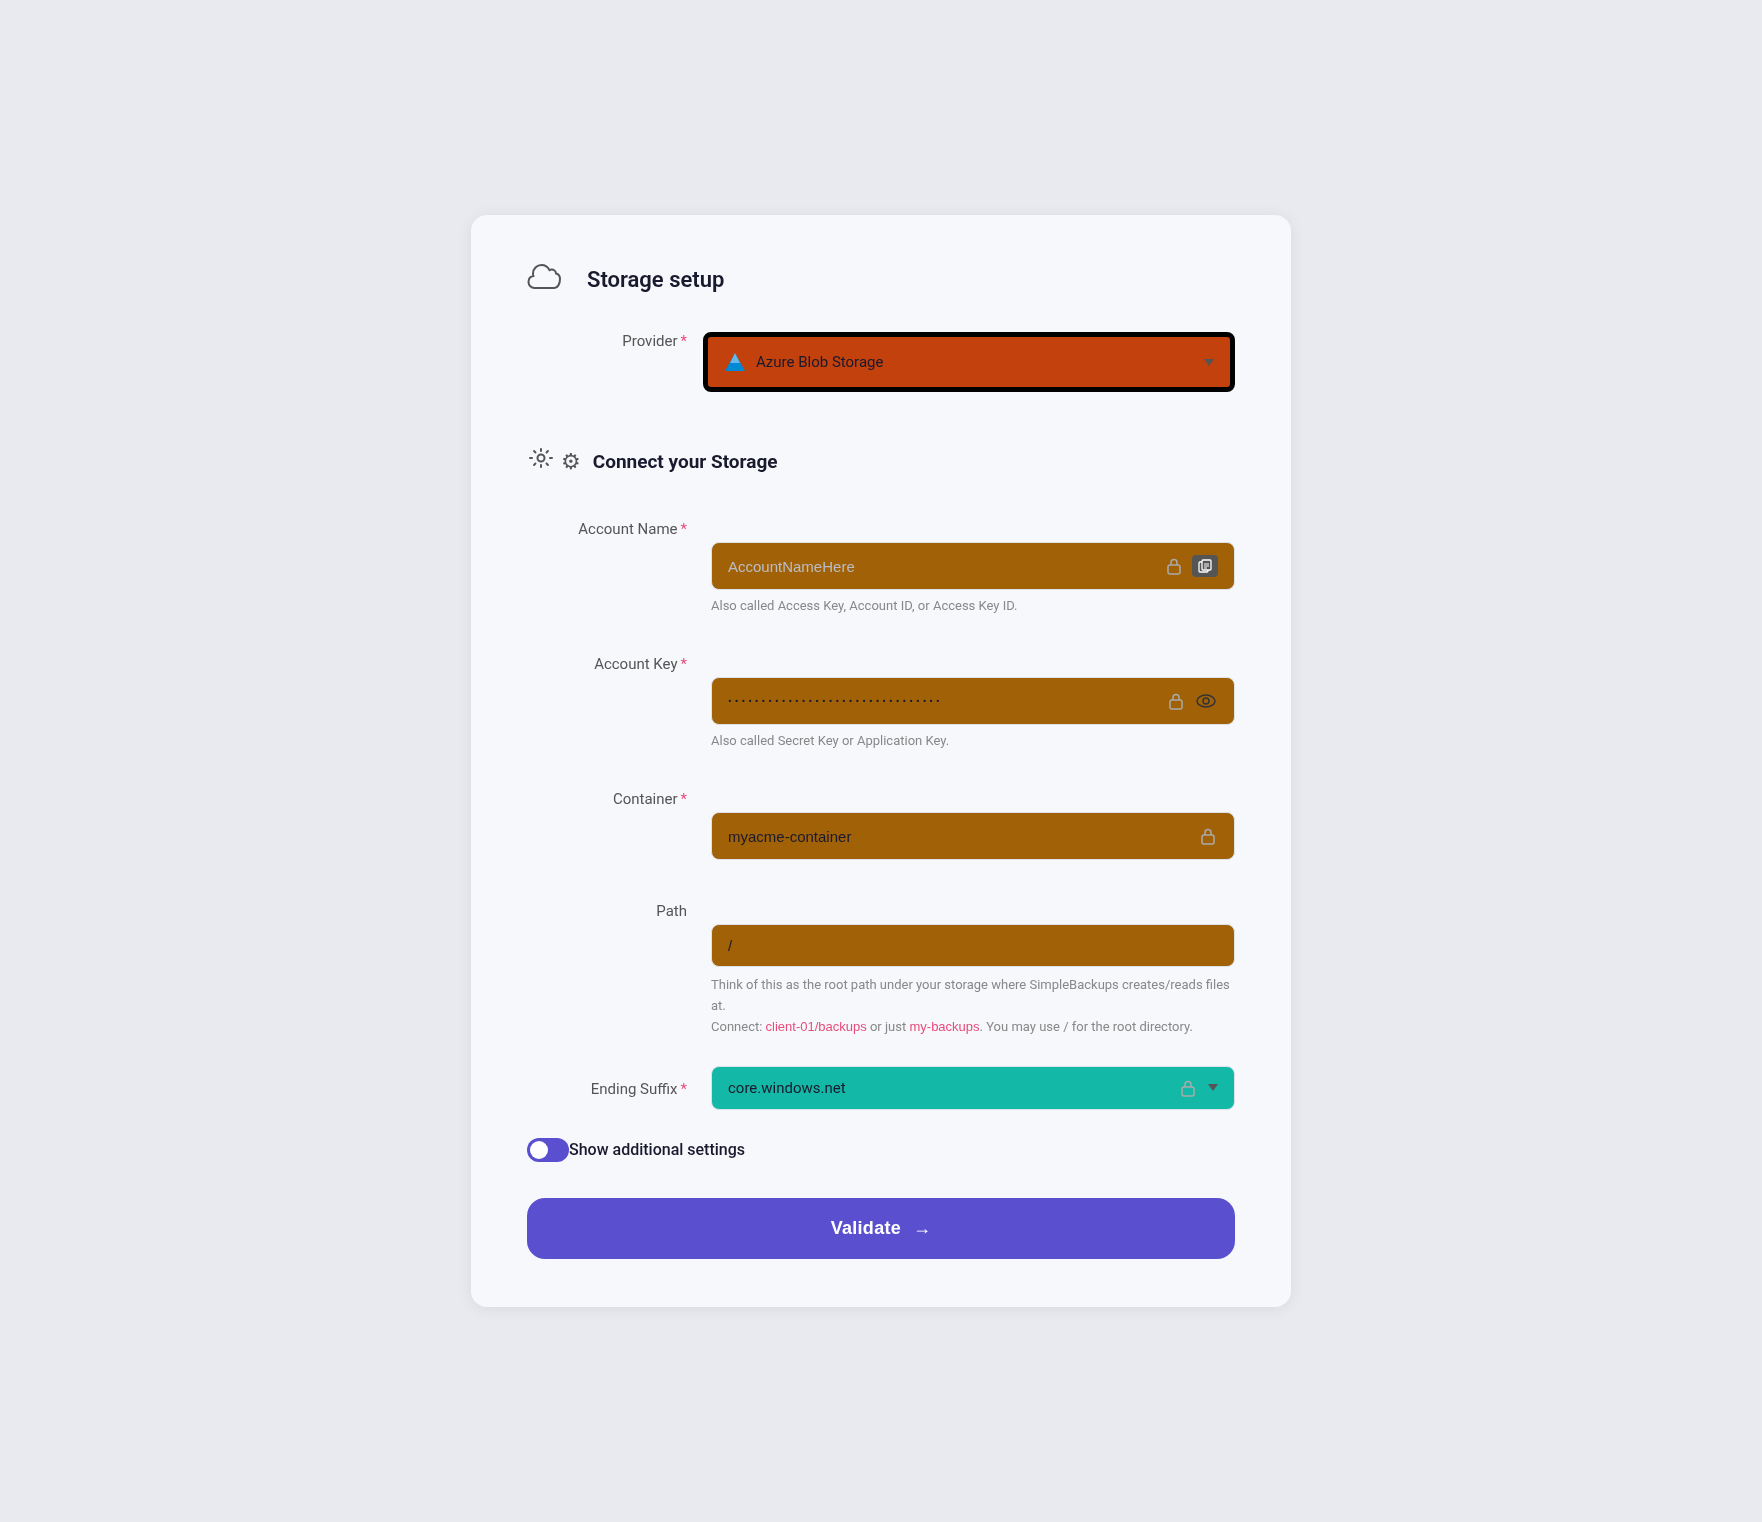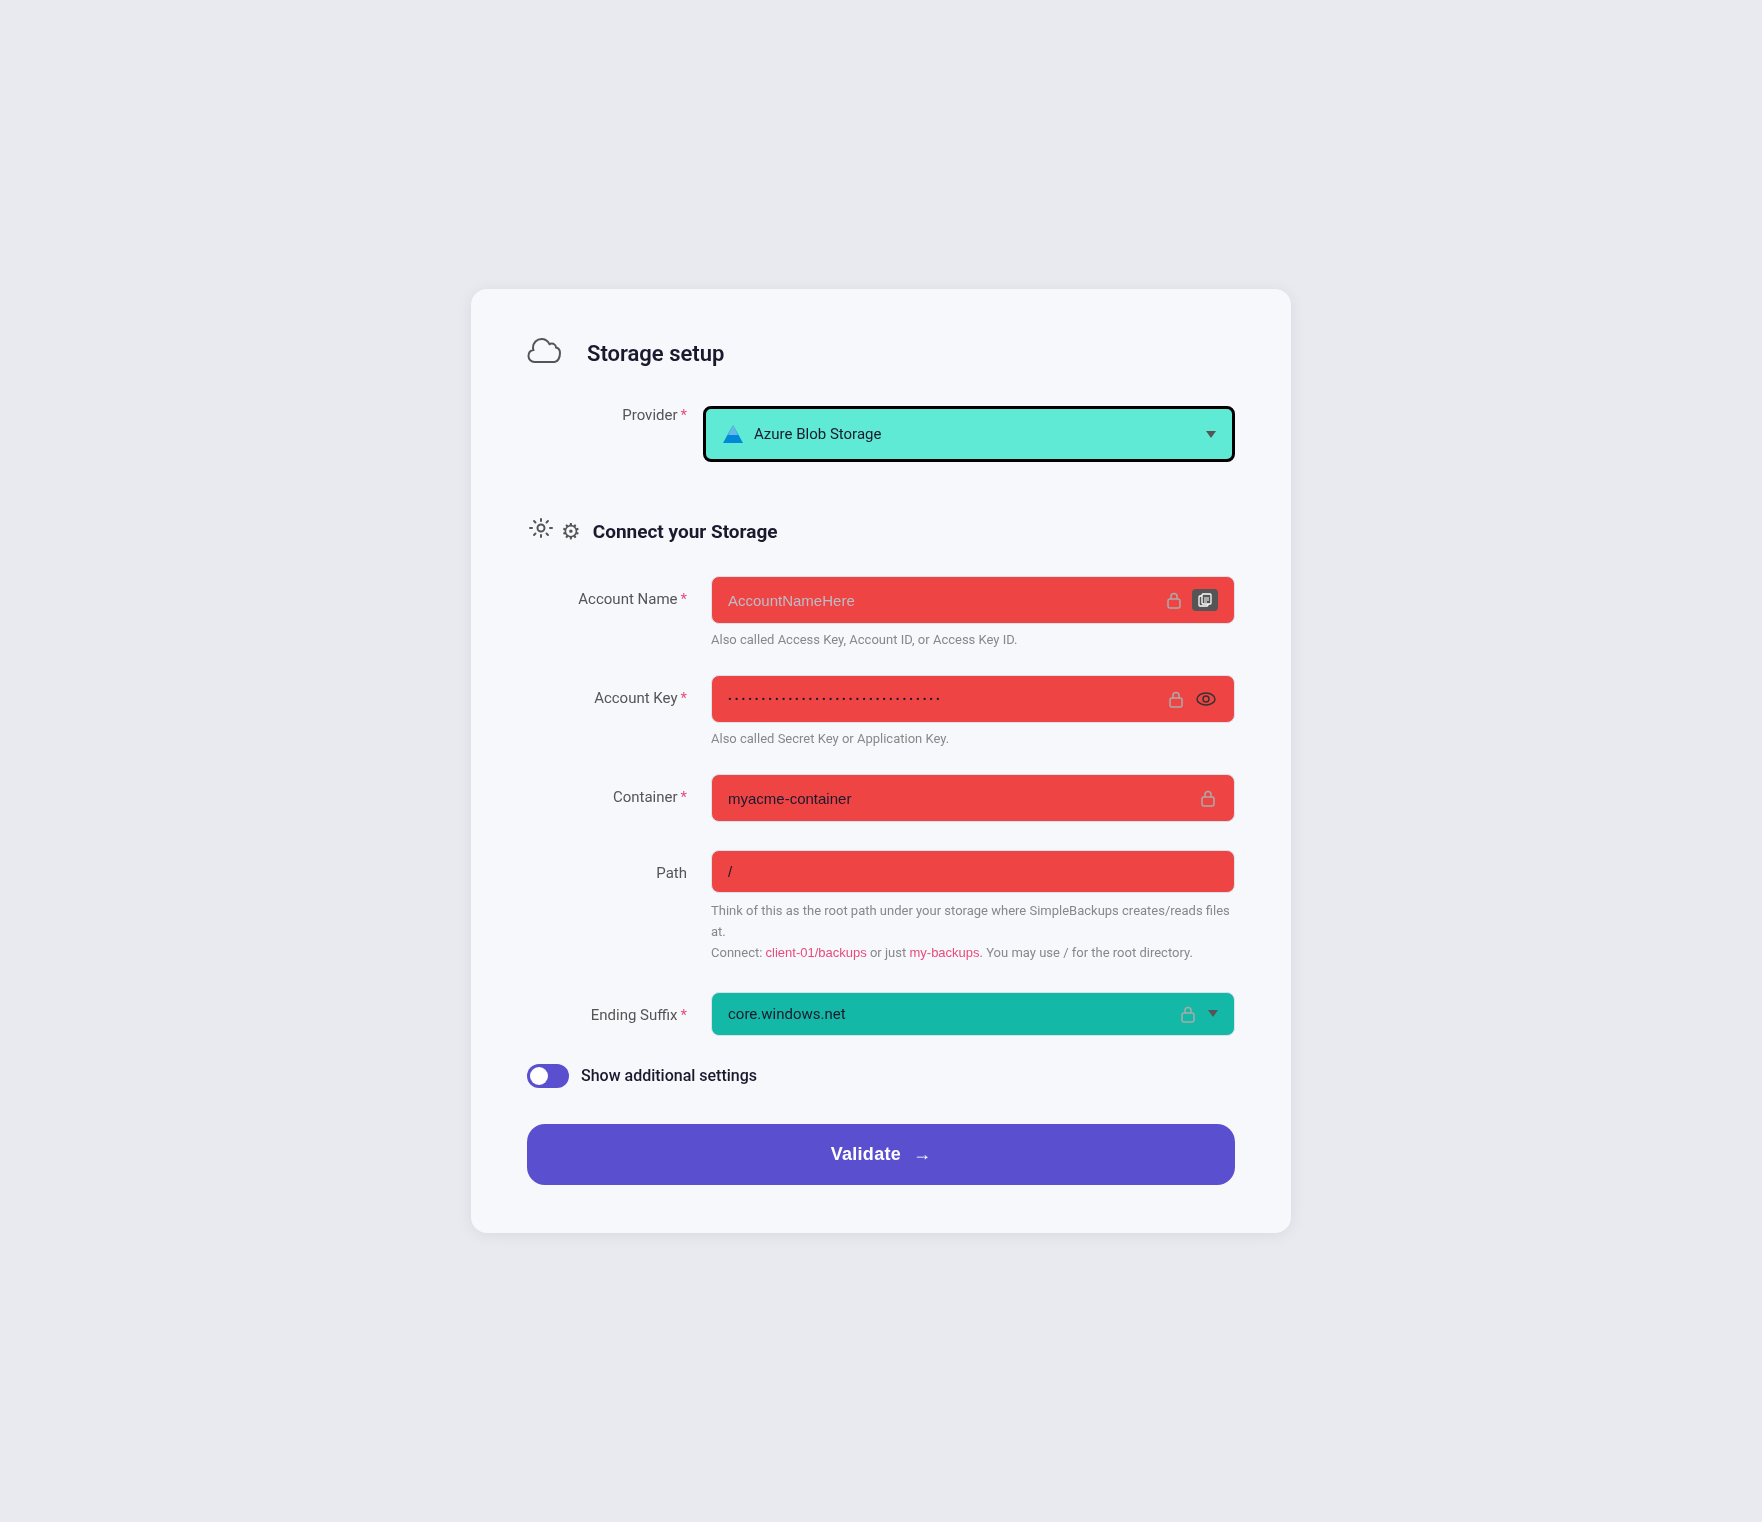--- a/index.html
+++ b/index.html
@@ -45,22 +45,22 @@
       width: 160px;
       text-align: right;
       flex-shrink: 0;
     }
     .provider-label span.required {
       color: #e74c7a;
       margin-left: 3px;
     }
     .provider-select {
       flex: 1;
-      background: #5eead4;
-      border: 3px solid #000000;
+      background: #c2410c;
+      border: 5px solid #000000;
       border-radius: 8px;
       padding: 14px 16px;
       font-size: 15px;
       color: #1a1a2e;
       display: flex;
       align-items: center;
       justify-content: space-between;
       cursor: pointer;
     }
     .provider-select-left {
@@ -102,30 +102,31 @@
       padding-top: 14px;
     }
     .form-label span.required {
       color: #e74c7a;
       margin-left: 3px;
     }
     .form-field-wrap {
       flex: 1;
     }
     .input-with-icons {
-      background: #ef4444;
+      background: #a16207;
       border: 1px solid #dde1ea;
       border-radius: 8px;
       padding: 12px 16px;
       font-size: 15px;
       color: #1a1a2e;
       width: 100%;
       display: flex;
       align-items: center;
       justify-content: space-between;
+      margin-top: 36px;
     }
     .input-with-icons input {
       border: none;
       outline: none;
       font-size: 15px;
       color: #1a1a2e;
       background: transparent;
       flex: 1;
       padding: 0;
     }
@@ -185,21 +186,20 @@
       cursor: pointer;
     }
     .select-right {
       display: flex;
       align-items: center;
       gap: 8px;
     }
     .additional-settings-row {
       display: flex;
       align-items: center;
-      gap: 12px;
       margin-bottom: 36px;
       margin-top: 8px;
     }
     .toggle {
       width: 42px;
       height: 24px;
       background: #5a4fcf;
       border-radius: 12px;
       position: relative;
       cursor: pointer;

